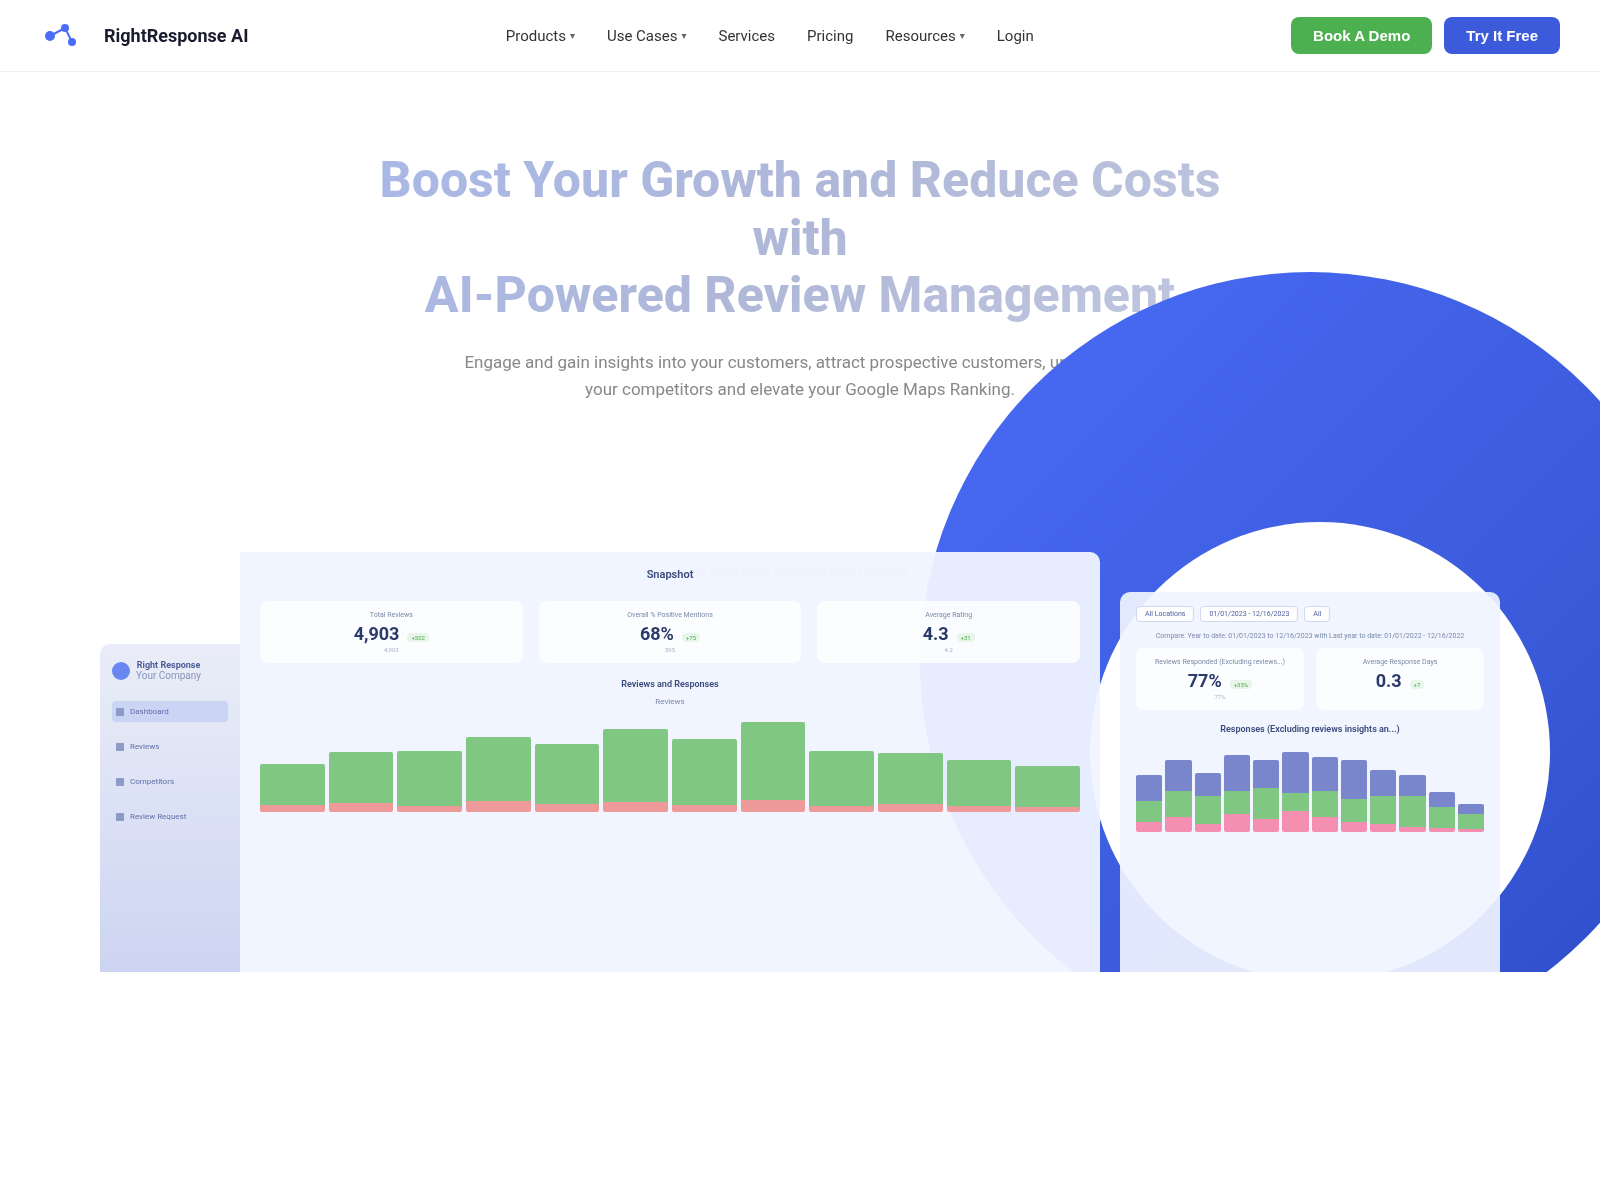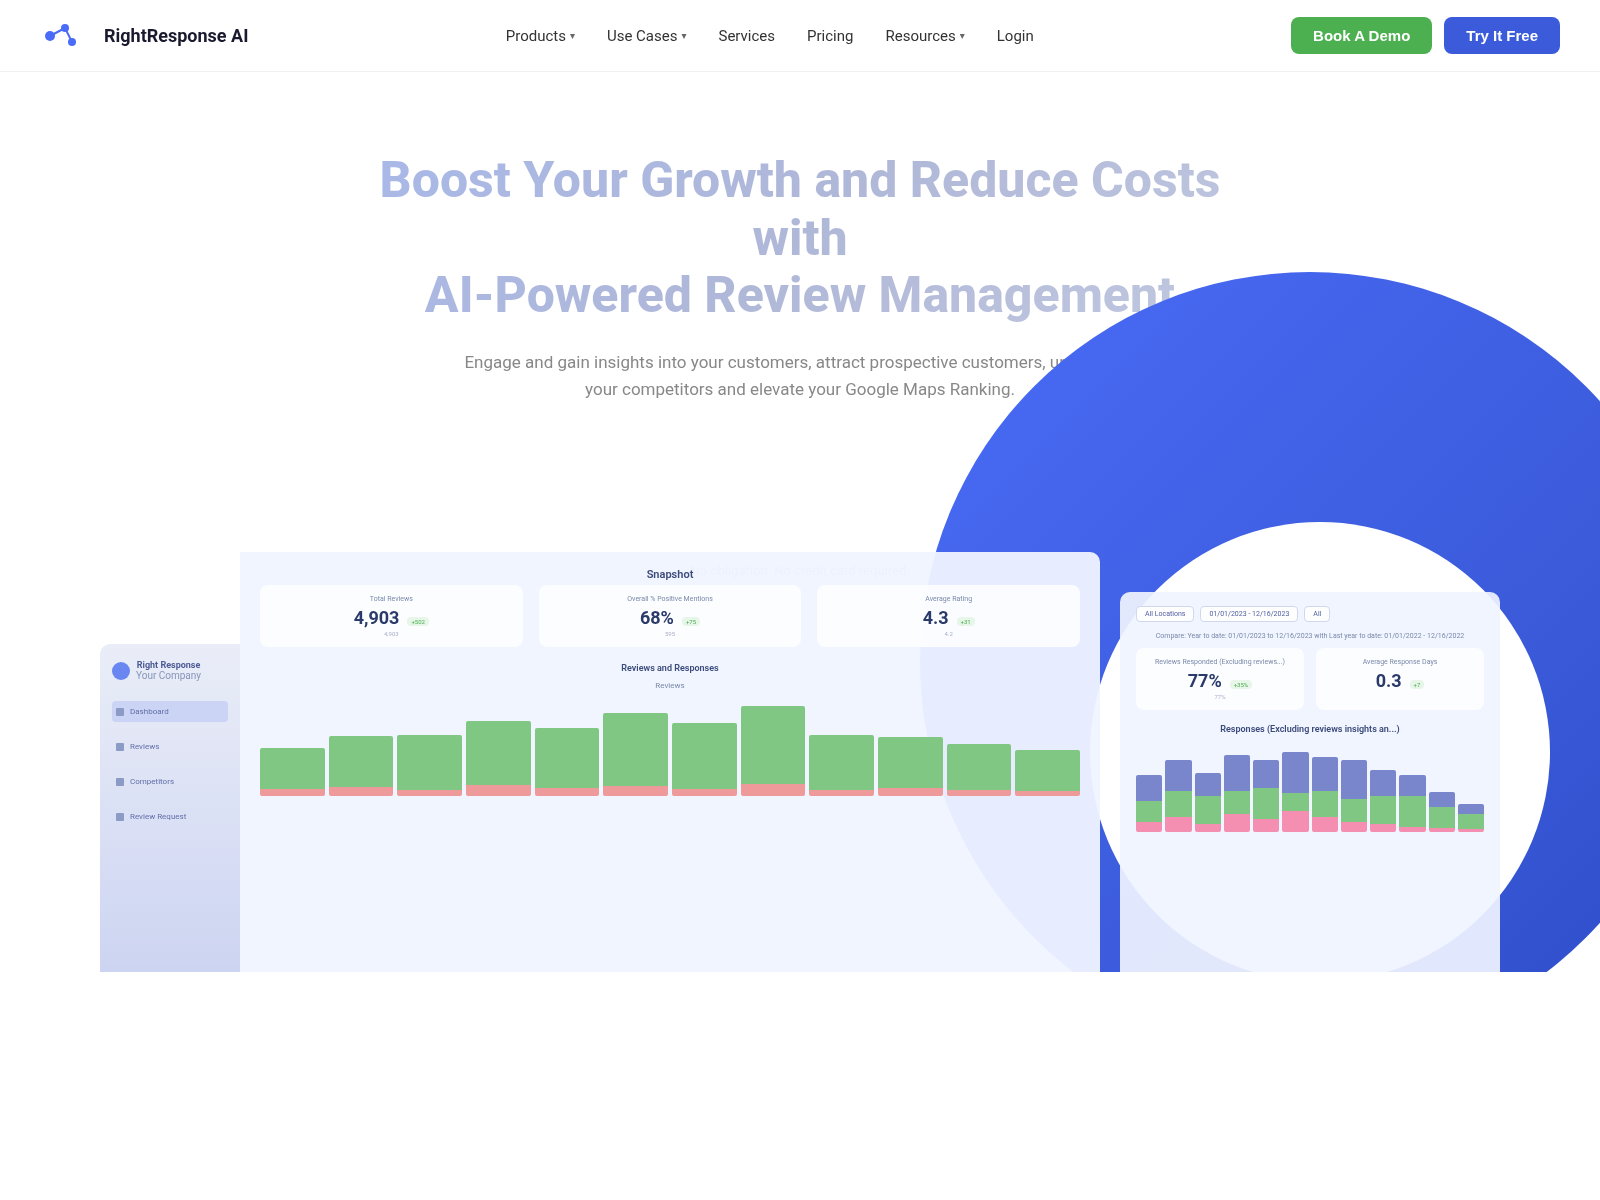--- a/index.html
+++ b/index.html
@@ -95,21 +95,21 @@
 
     
     .panel-main {
       flex: 1; height: 420px;
       background: rgba(240, 244, 255, 0.95);
       border-radius: 0 10px 0 0;
       padding: 16px 20px;
       overflow: hidden;
       position: relative;
     }
-    .panel-title { font-size: 11px; font-weight: 600; color: #3a4a7a; margin-bottom: 4px; }
+    .panel-title { font-size: 11px; font-weight: 600; color: #3a4a7a; margin-bottom: 20px; }
     .stats-row { display: flex; gap: 16px; margin-bottom: 16px; }
     .stat-card {
       background: rgba(255,255,255,0.8); border-radius: 8px; padding: 10px 14px;
       flex: 1; min-width: 0;
     }
     .stat-label { font-size: 7px; color: #7a8aaa; margin-bottom: 4px; }
     .stat-value { font-size: 18px; font-weight: 700; color: #2a3a6a; }
     .stat-badge {
       display: inline-flex; align-items: center; gap: 2px;
       background: #e8f5e9; color: #4caf50; border-radius: 4px;

